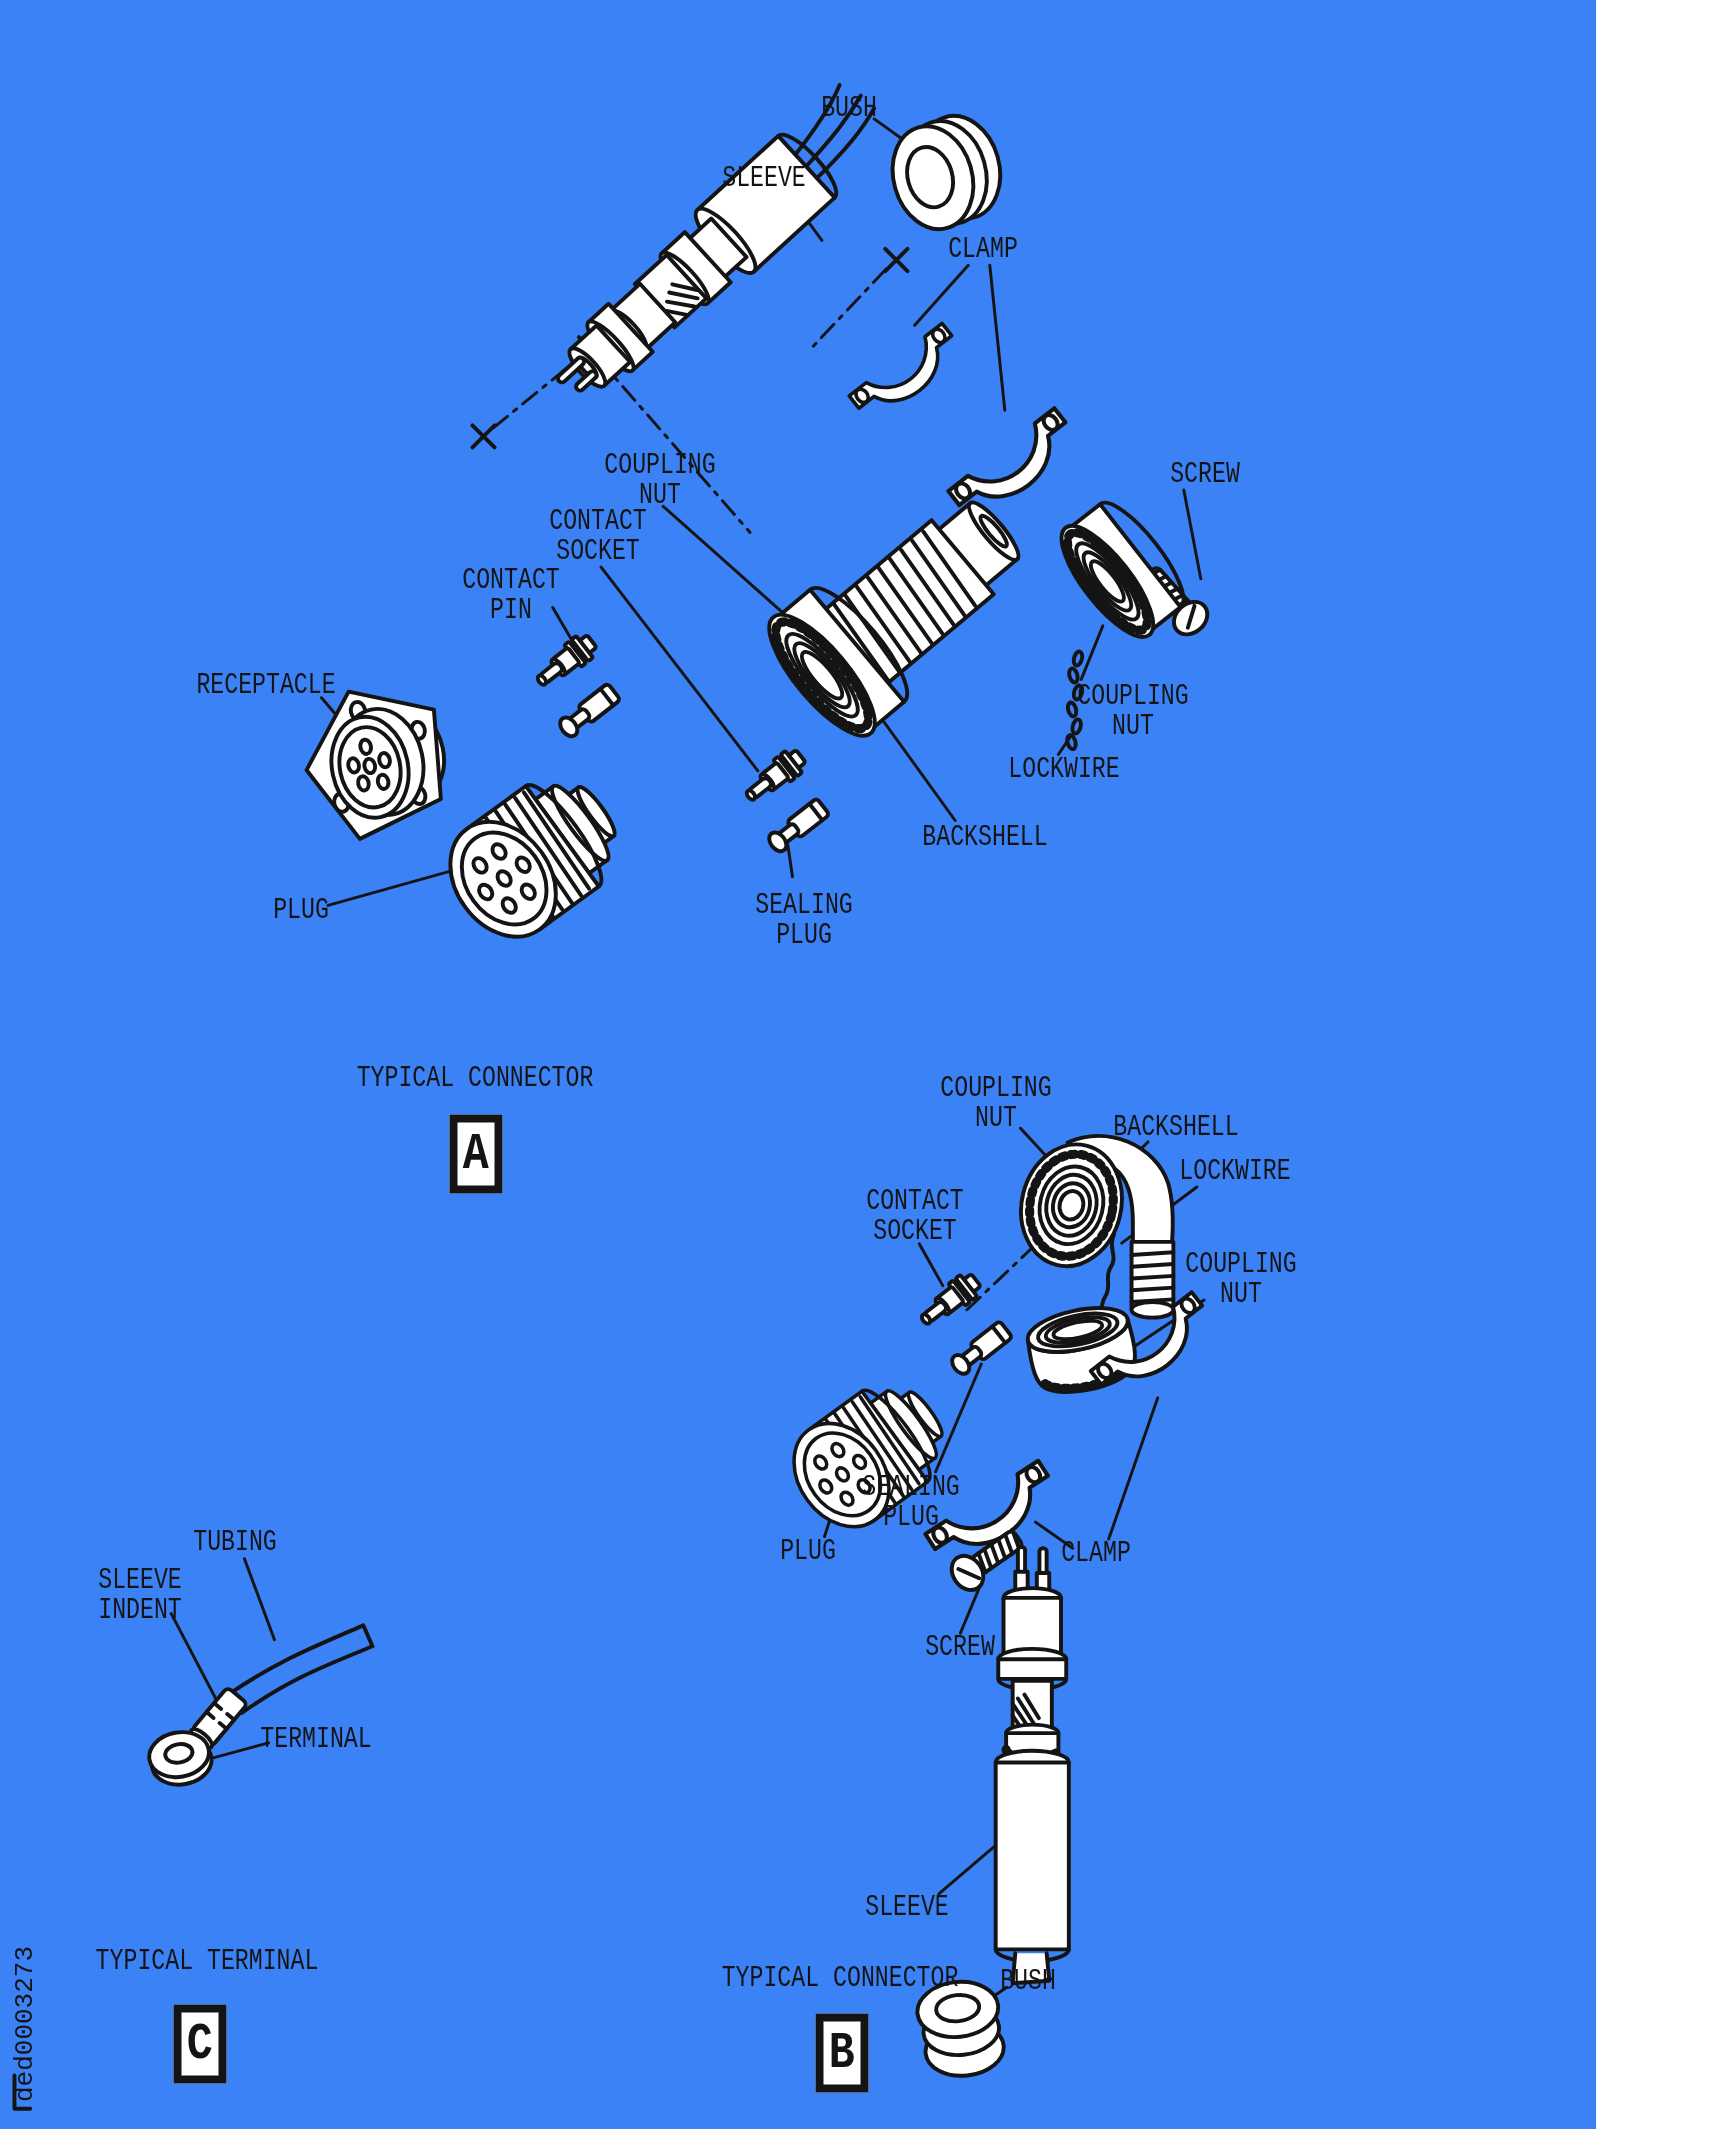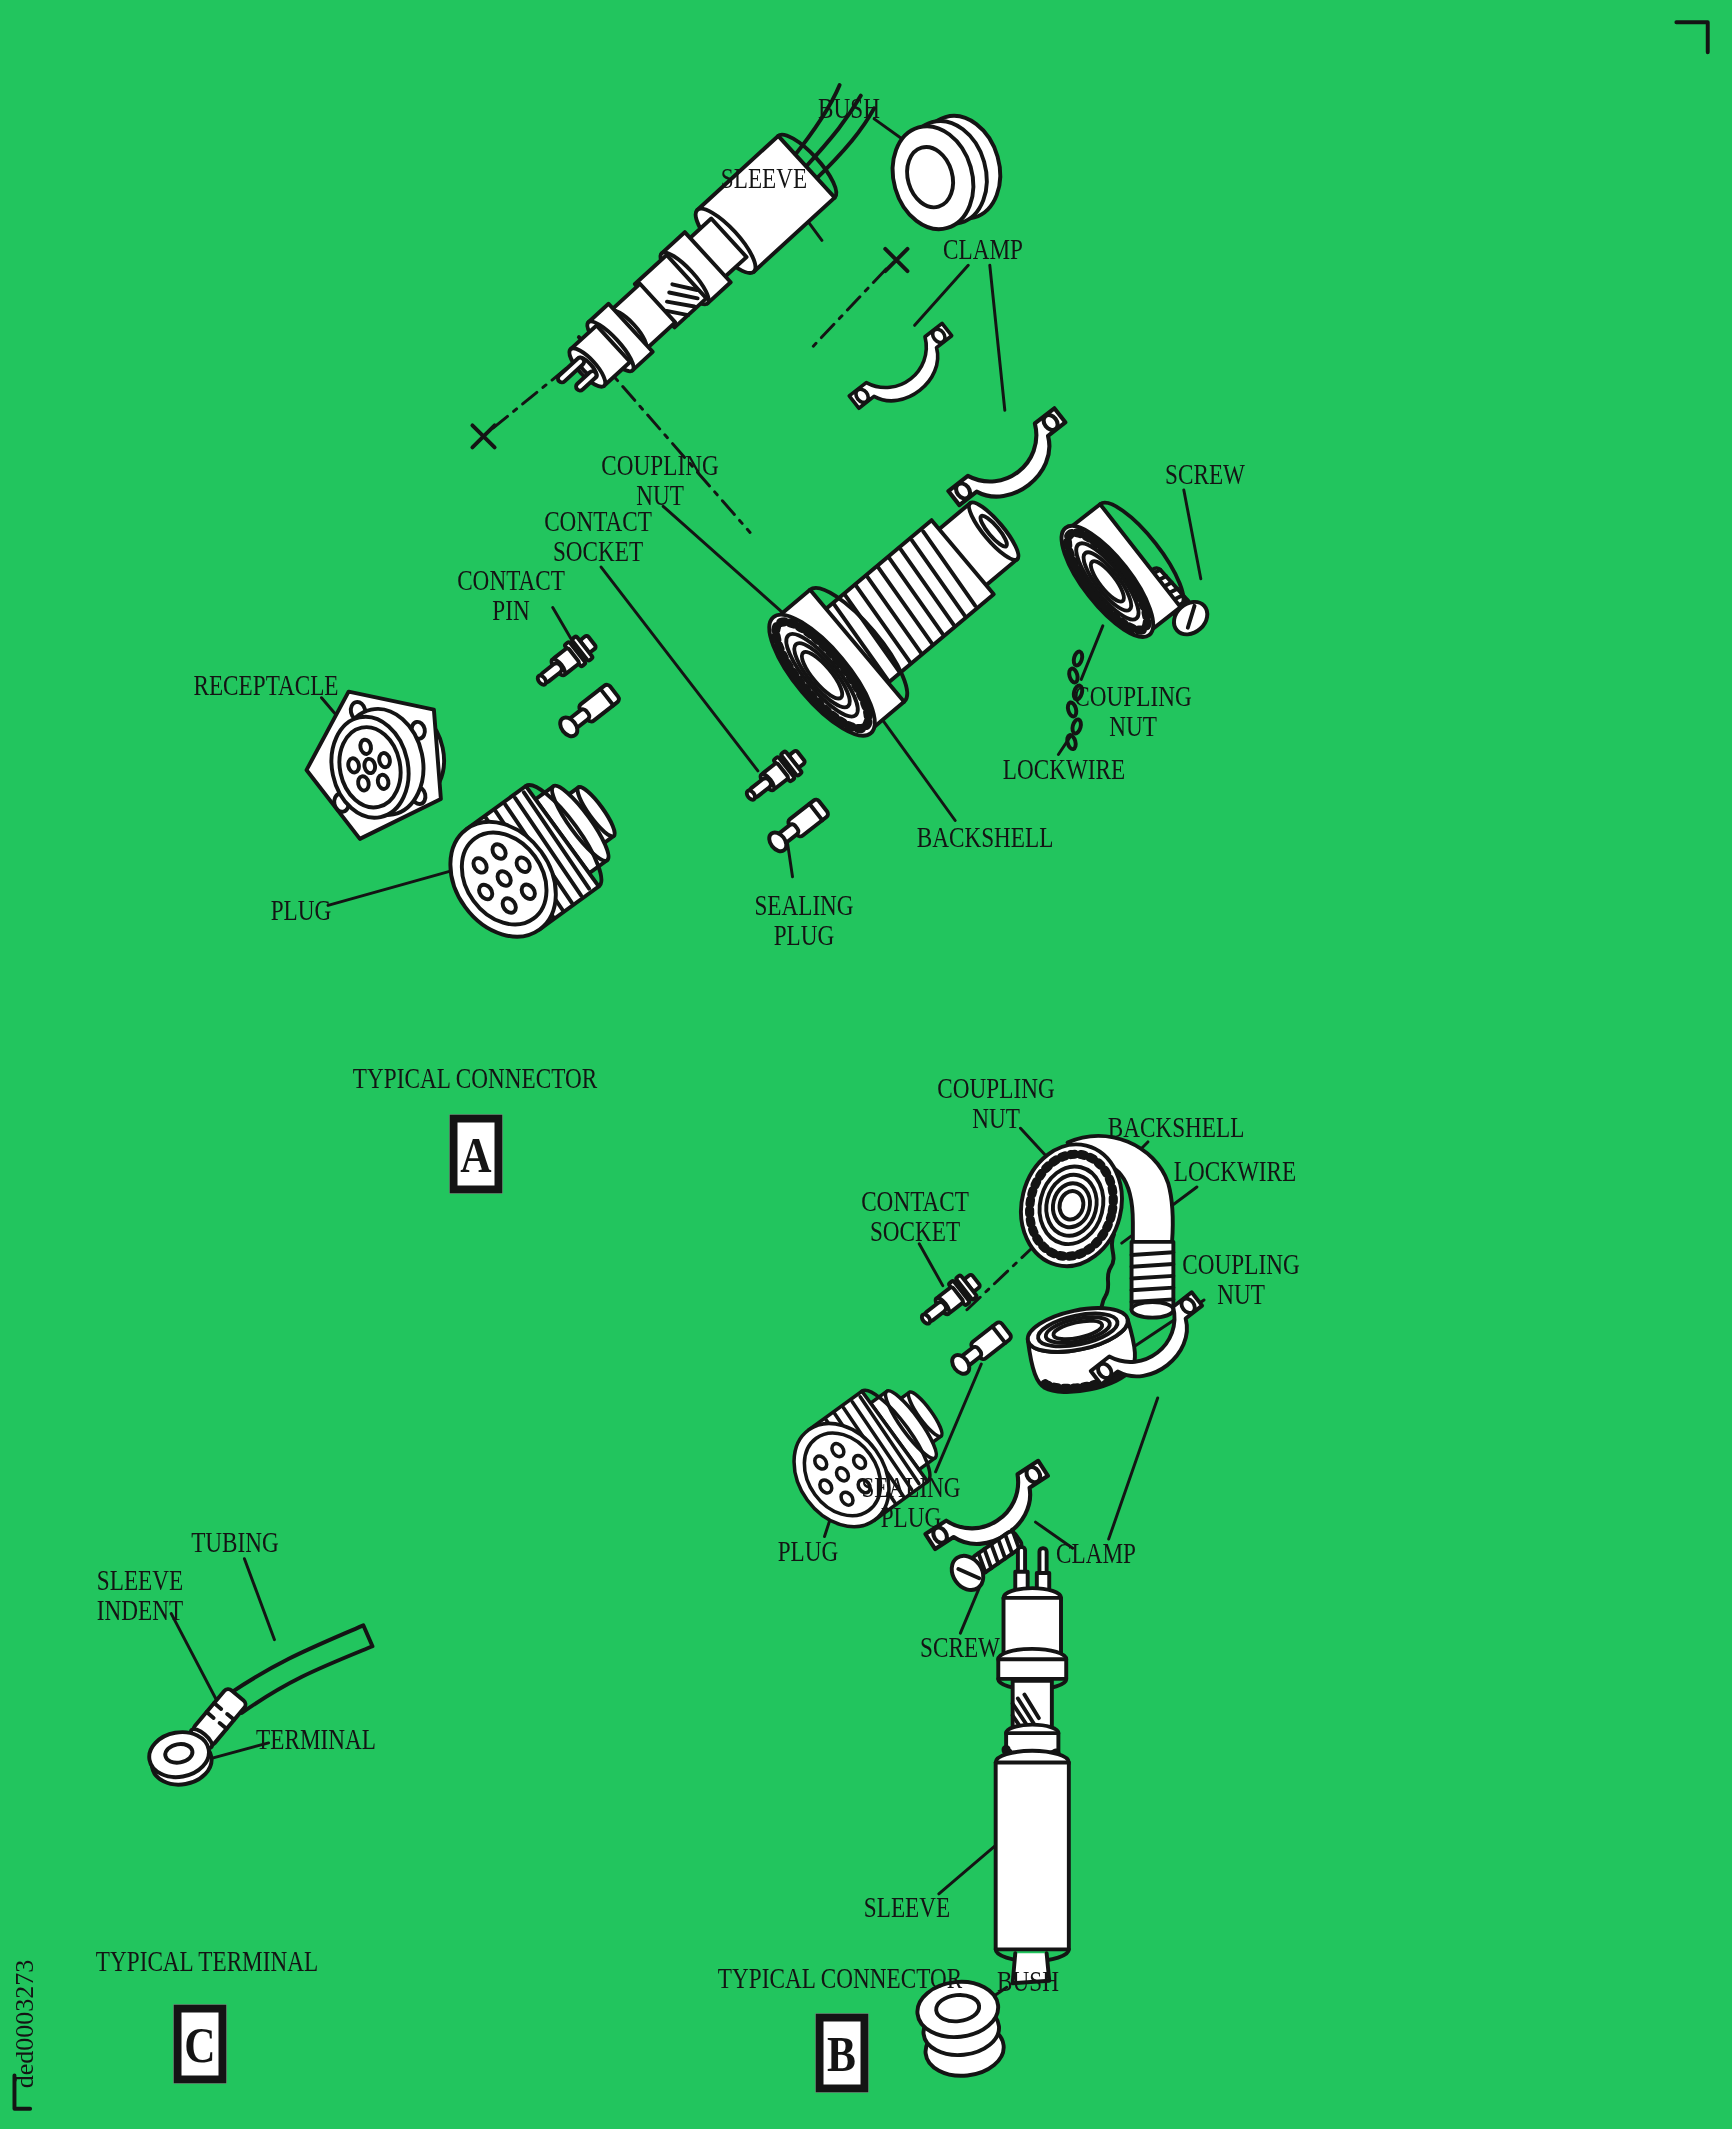--- a/index.html
+++ b/index.html
@@ -1,17 +1,17 @@
 <!DOCTYPE html>
 <html style="font-size:10.5px"><head>
 <meta charset="utf-8">
 <style>
   html,body{margin:0;padding:0;background:#ffffff;}
-  #page{position:relative;width:1732px;height:2129px;background:#22c55e;overflow:hidden;
-        font-family:Liberation Serif, serif;color:#141414;}
+  #page{position:relative;width:1596px;height:2129px;background:#3b82f6;overflow:hidden;
+        font-family:Liberation Mono, monospace;color:#141414;}
   svg#art{position:absolute;left:0;top:0;}
   svg#art *{stroke:#141414;stroke-width:6;fill:none;stroke-linecap:round;stroke-linejoin:round;}
   svg#art .w{fill:#ffffff;}
   svg#art .thin{stroke-width:4.5;}
   svg#art .phan{stroke-width:4.5;stroke-dasharray:28 12 6 12;}
   svg#art .knurl{stroke-width:14;stroke-dasharray:6 9;}
   .lbl{position:absolute;font-size:29px;line-height:1.02;white-space:pre-line;text-align:center;
        transform:translate(-50%,-50%) scaleX(0.8);transform-origin:center;letter-spacing:0px;}
   .ttl{position:absolute;font-size:29px;white-space:nowrap;
        transform:translate(-50%,-50%) scaleX(0.8);transform-origin:center;}

